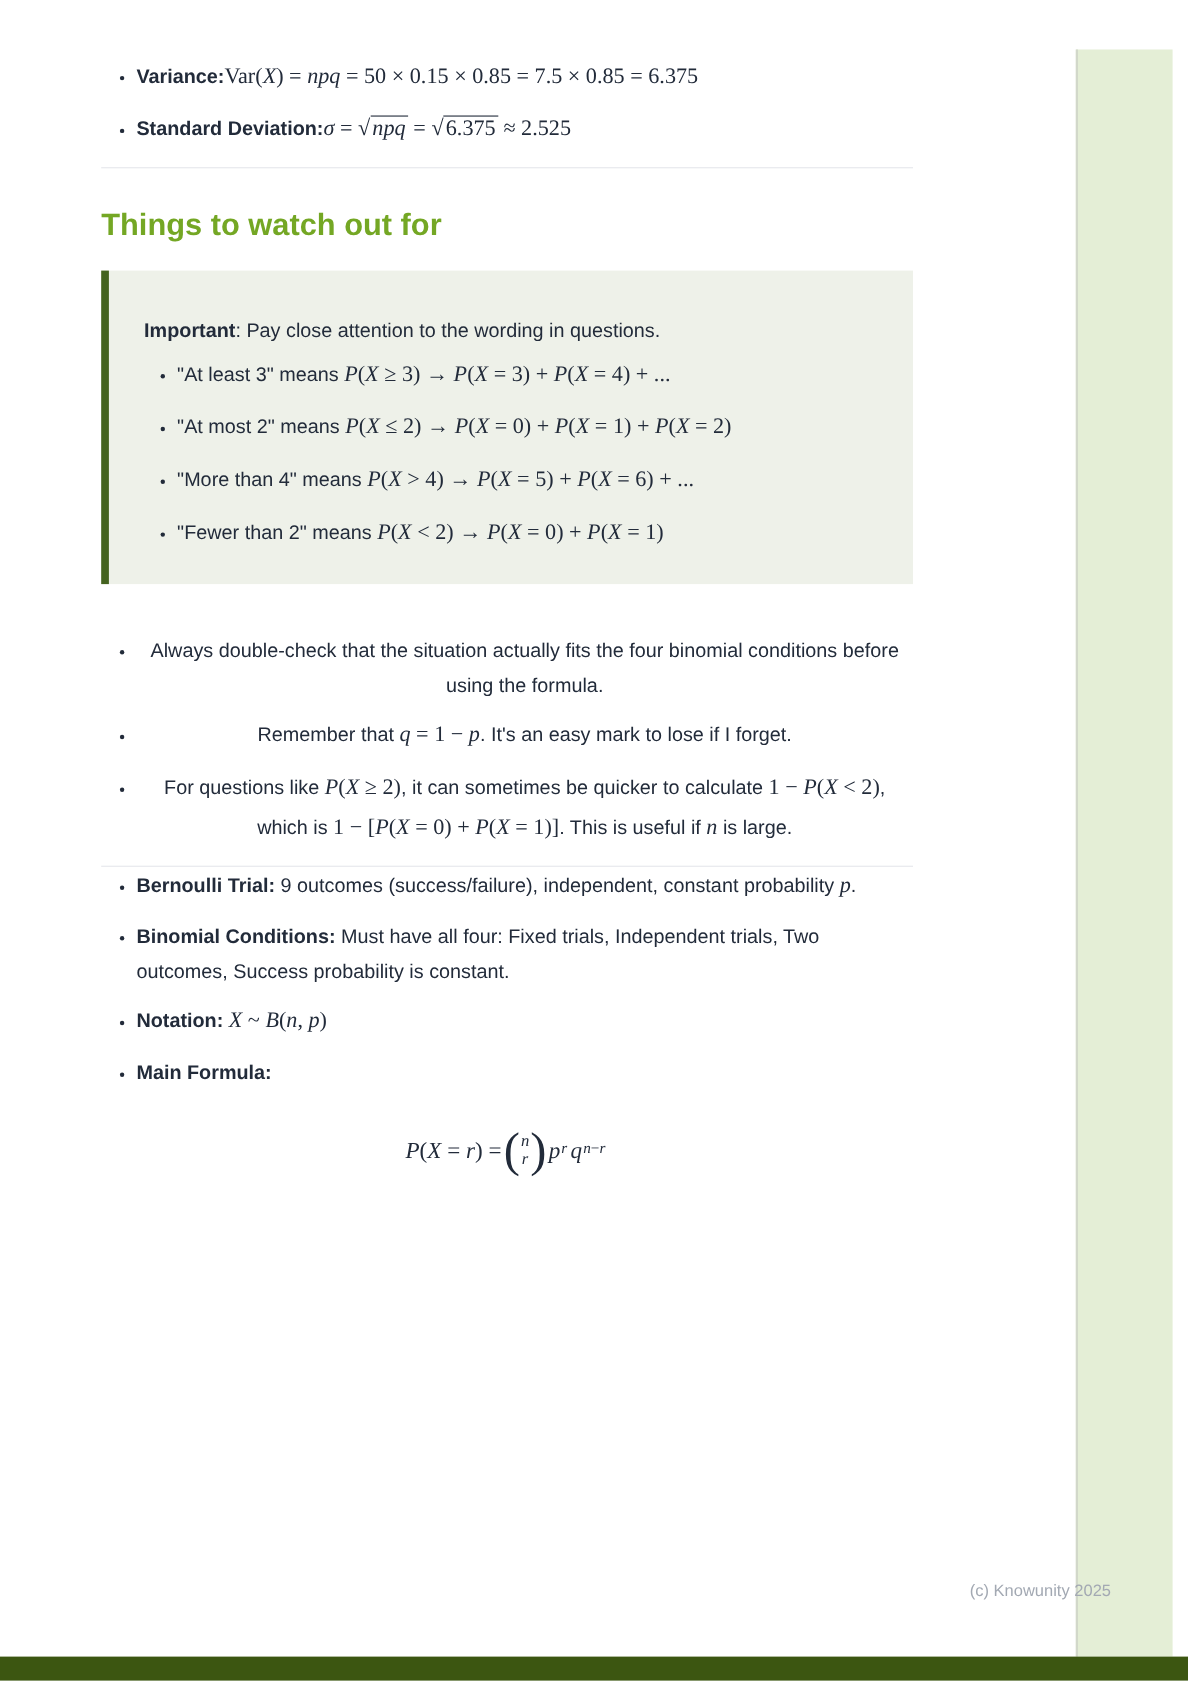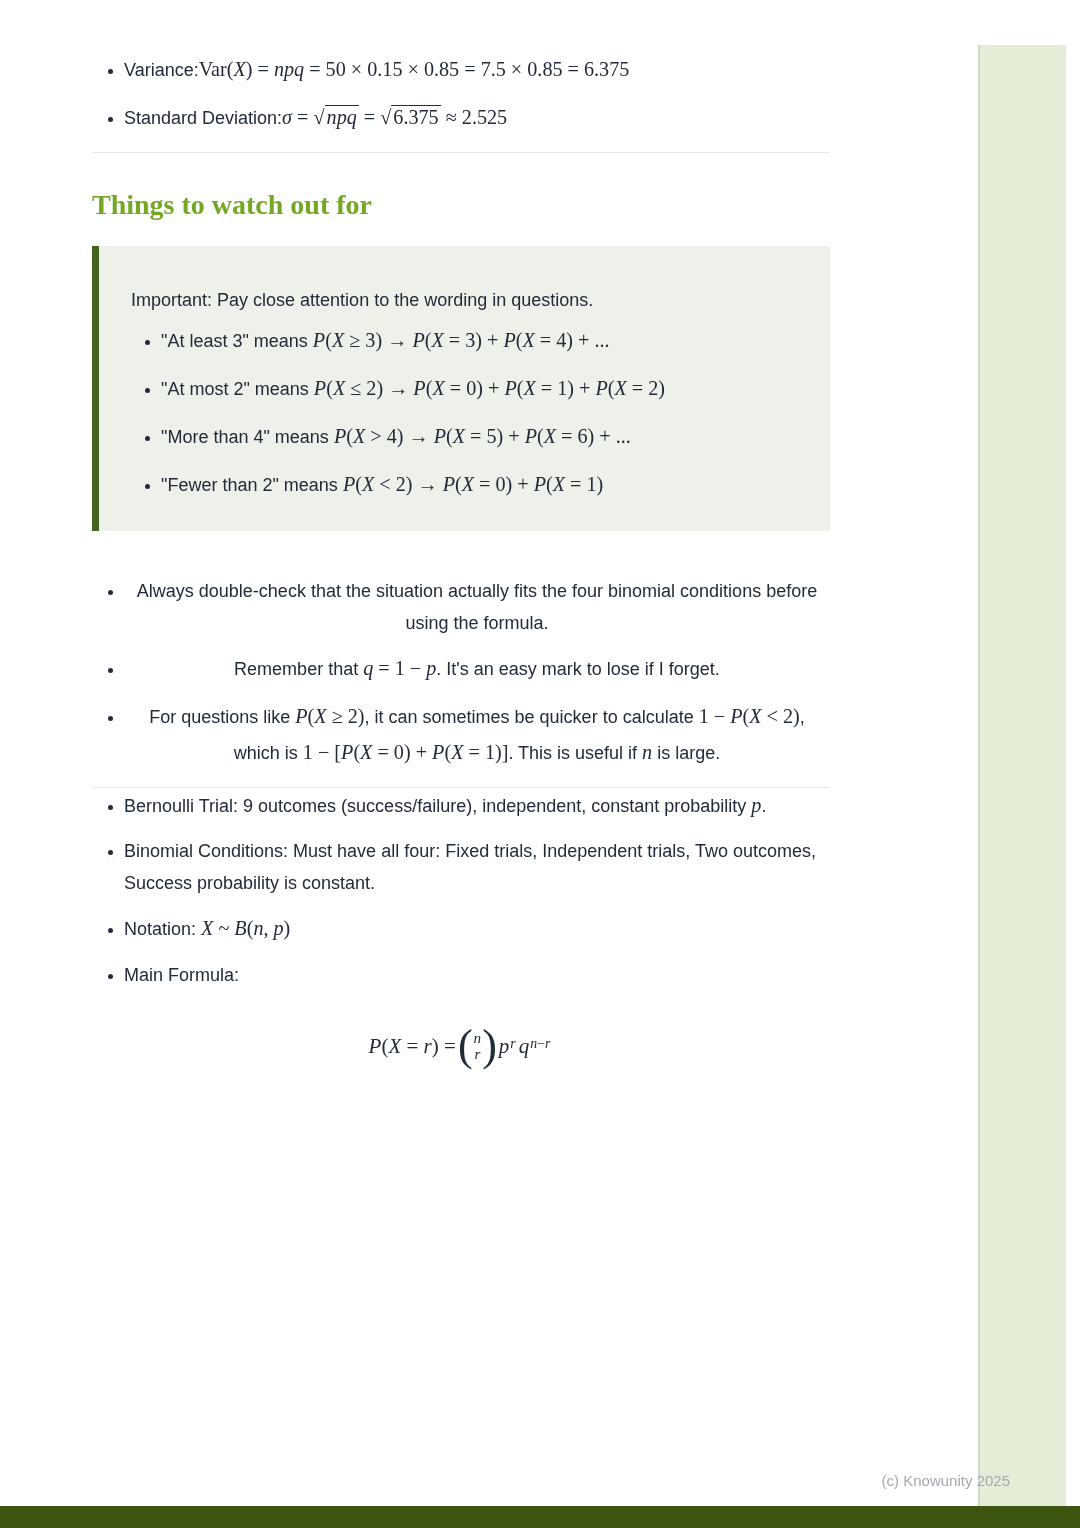--- a/index.html
+++ b/index.html
@@ -49,34 +49,32 @@
     background:var(--bottom-bar);
     z-index:3;
   }
   .footer-credit{
     position:absolute;
     top:1438px;
     right:70px;
     font-size:15px;
     color:var(--muted);
     z-index:2;
-    margin-top:34px;
   }
   .divider{
     height:1px;
     background:var(--divider);
     margin:0;
   }
   h2.section-heading{
     color:var(--heading-green);
     font-size:28px;
     font-weight:700;
     margin:34px 0 24px 0;
     line-height:1.25;
-    font-family:Liberation Serif, serif;
   }
   ul.doc-list{
     margin:0 0 16px 0;
     padding-left:32px;
     font-size:18px;
   }
   ul.doc-list li{
     margin:0 0 12px 0;
     line-height:1.78;
   }
@@ -99,21 +97,21 @@
     font-size:18px;
     line-height:1.7;
     margin:0 0 8px 0;
   }
   .callout ul.doc-list{
     margin:6px 0 0 0;
     padding-left:30px;
   }
   .callout ul.doc-list li:last-child{margin-bottom:0;}
   .notes-wrap{margin-bottom:16px;text-align:center;}
-  .seg-bold{font-weight:400;margin-top:30px;}
+  .seg-bold{font-weight:700;margin-top:30px;}
   .seg-math{
     font-family:"Liberation Serif","DejaVu Serif",serif;
     font-size:1.12em;
   }
   .seg-math i{font-style:italic;}
   .rad{
     display:inline-block;
     border-top:1.4px solid currentColor;
     padding:0 2px;
     line-height:1.15;

